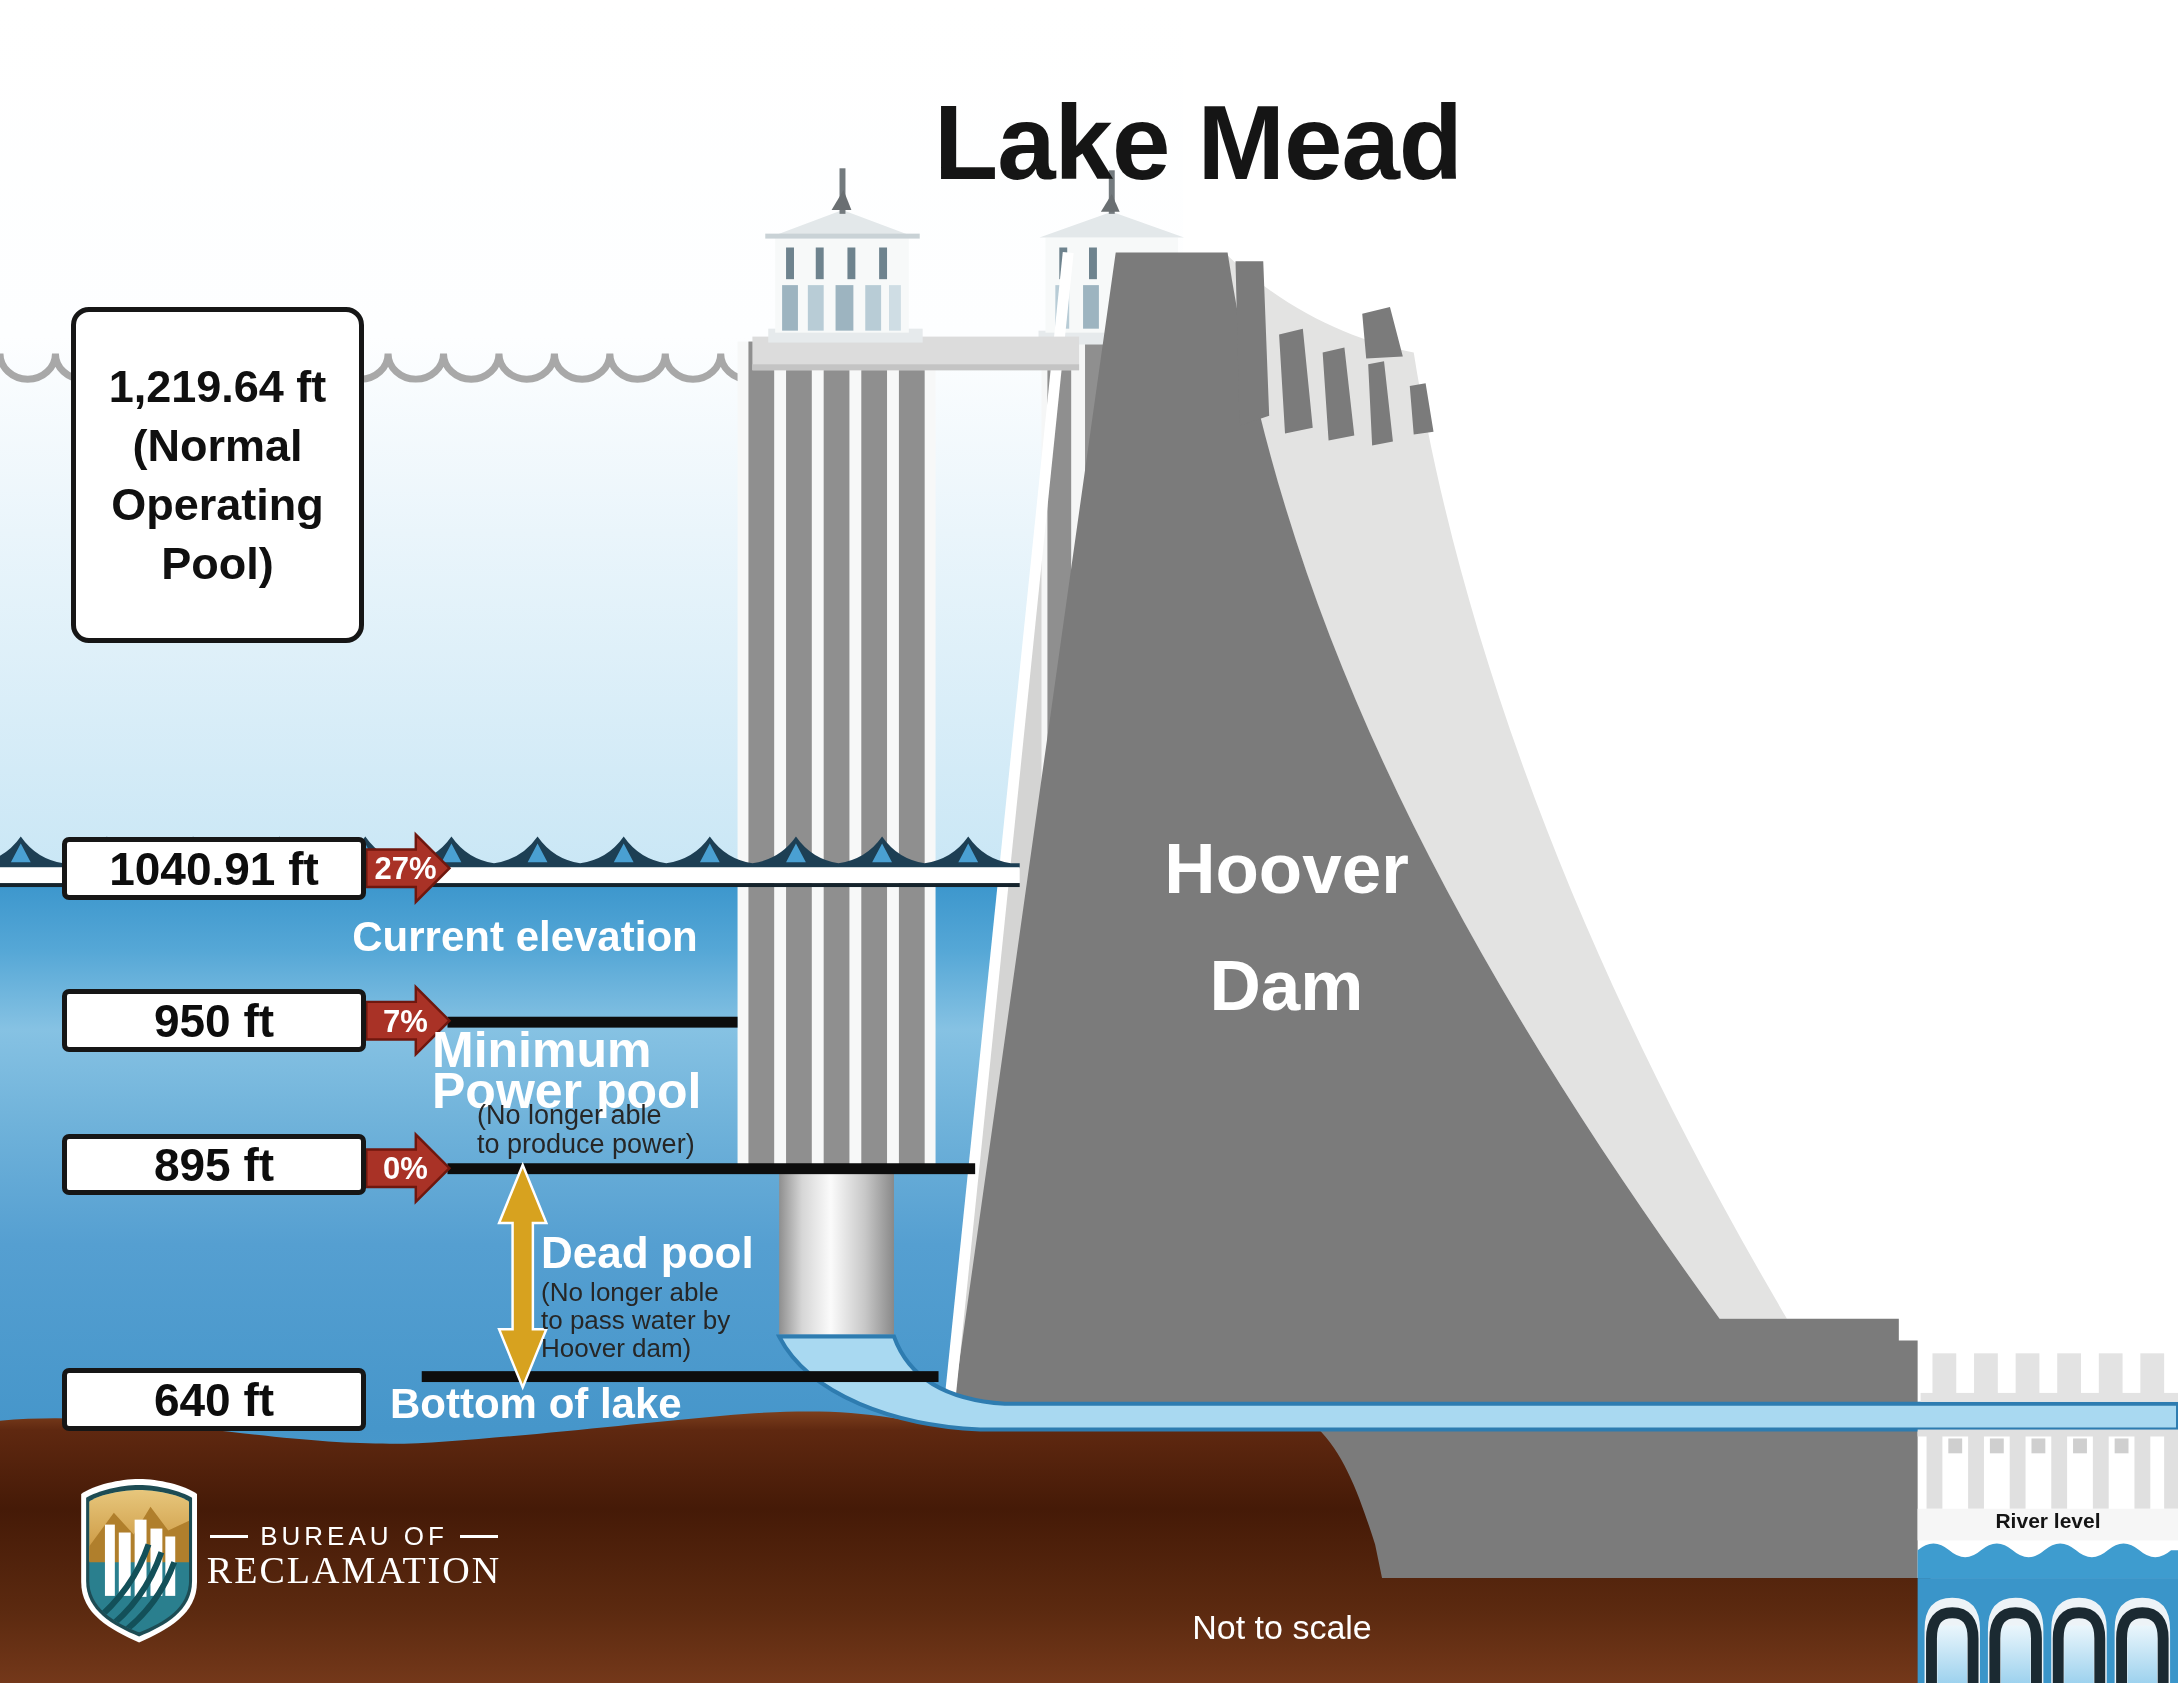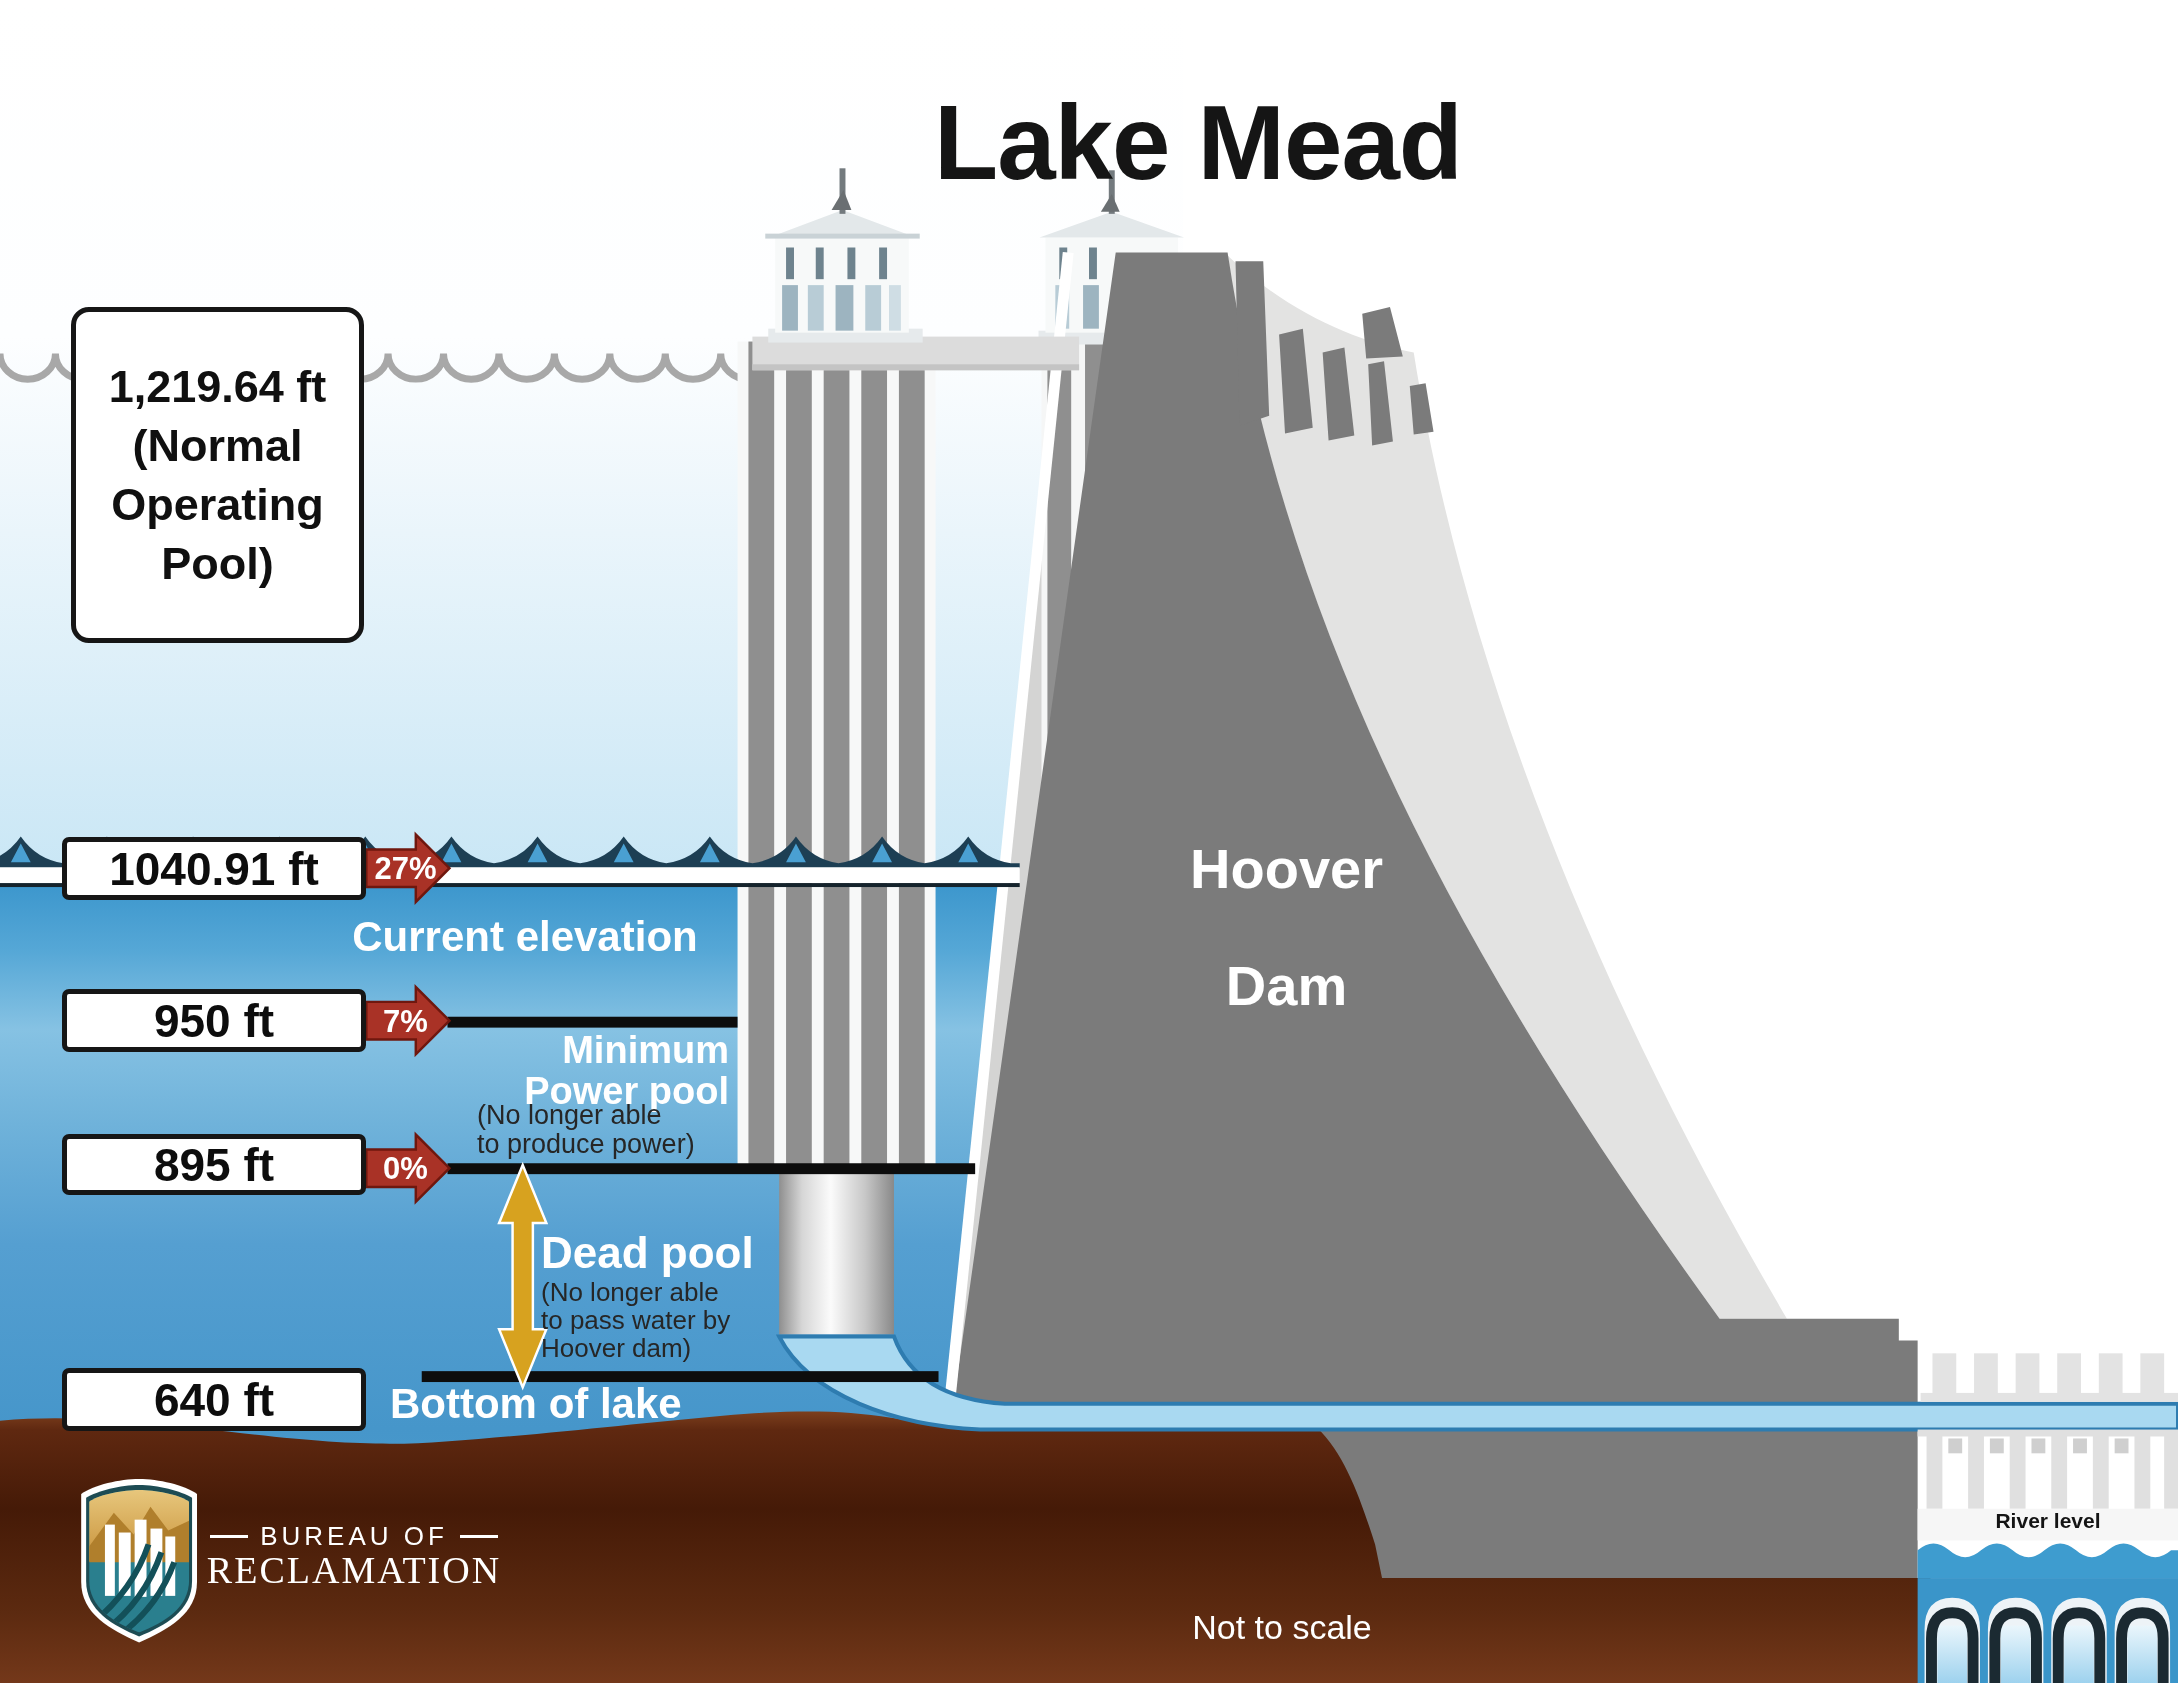--- a/index.html
+++ b/index.html
@@ -11,21 +11,21 @@
               color:#151515;letter-spacing:-1px;}
   .npool-box{position:absolute;left:71px;top:307px;width:293px;height:336px;box-sizing:border-box;
              background:#fff;border:5px solid #161616;border-radius:18px;display:flex;flex-direction:column;
              justify-content:center;align-items:center;font-size:45px;font-weight:bold;color:#101010;line-height:59px;}
   .lvl-box{position:absolute;left:62px;width:304px;height:63px;box-sizing:border-box;background:#fff;
            border:5px solid #161616;border-radius:7px;display:flex;justify-content:center;align-items:center;
            font-size:46px;font-weight:bold;color:#0d0d0d;}
   .pct{position:absolute;left:368px;width:75px;text-align:center;font-size:31px;font-weight:bold;color:#fff;}
   .wlbl{font-weight:bold;color:#fff;}
   .note{font-weight:normal;color:#262626;}
-  .dam-label{left:1049px;top:810px;width:475px;text-align:center;font-size:56px;font-weight:bold;
+  .dam-label{left:1049px;top:810px;width:475px;text-align:center;font-size:71px;font-weight:bold;
              color:#fff;line-height:117px;}
   .river-lbl{left:1918px;top:1509px;width:260px;text-align:center;font-size:21px;font-weight:bold;color:#141414;}
   .nts{left:1084px;top:1608px;width:396px;text-align:center;font-size:34px;color:#fff;}
   .logo-row{position:absolute;left:203px;top:1521px;width:302px;display:flex;align-items:center;
             justify-content:center;gap:12px;color:#fff;font-family:Liberation Sans, sans-serif;}
   .logo-row .dash{width:38px;height:3px;background:#fff;}
   .logo-top{font-size:26px;letter-spacing:4px;}
   .logo-bottom{position:absolute;left:203px;top:1548px;width:302px;text-align:center;color:#fff;
                font-family:"Liberation Serif",serif;font-size:38px;letter-spacing:2px;}
 </style>
@@ -222,21 +222,21 @@
   <div>Operating</div>
   <div>Pool)</div>
 </div>
 
 <div class="lvl-box" style="top:837px;">1040.91 ft</div>
 <div class="txt pct" style="top:851px;">27%</div>
 <div class="txt wlbl" style="left:327px;top:913px;width:396px;text-align:center;font-size:42px;">Current elevation</div>
 
 <div class="lvl-box" style="top:989px;">950 ft</div>
 <div class="txt pct" style="top:1004px;">7%</div>
-<div class="txt wlbl" style="left:432px;top:1030px;width:297px;text-align:right;font-size:38px;line-height:41px;">
+<div class="txt wlbl" style="left:432px;top:1030px;width:297px;text-align:left;font-size:50px;line-height:41px;">
   <div>Minimum</div>
   <div>Power pool</div>
 </div>
 <div class="txt note" style="left:477px;top:1101px;font-size:27px;line-height:29px;">
   <div>(No longer able</div>
   <div>to produce power)</div>
 </div>
 
 <div class="lvl-box" style="top:1134px;height:61px;">895 ft</div>
 <div class="txt pct" style="top:1151px;">0%</div>

